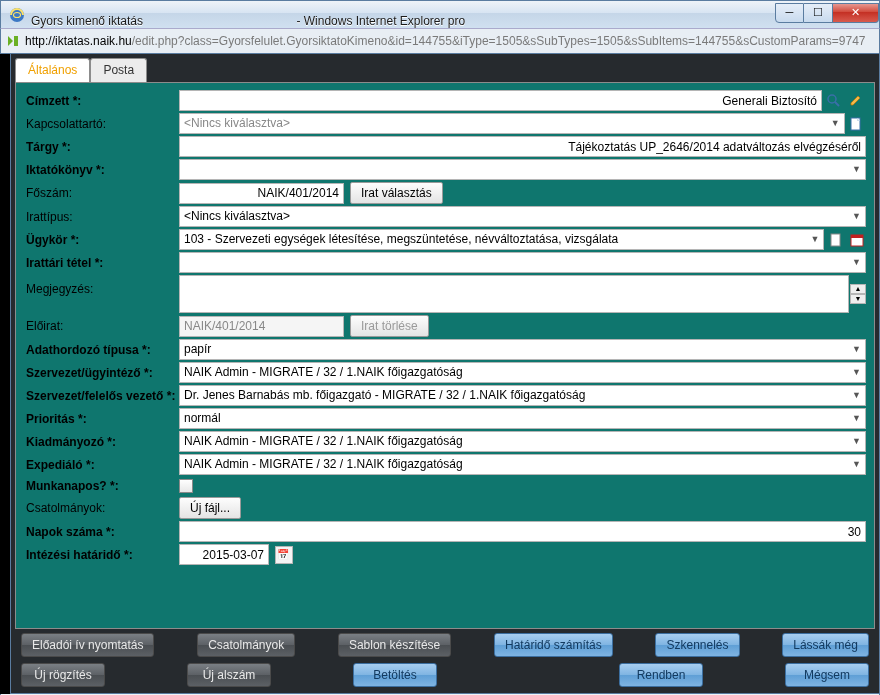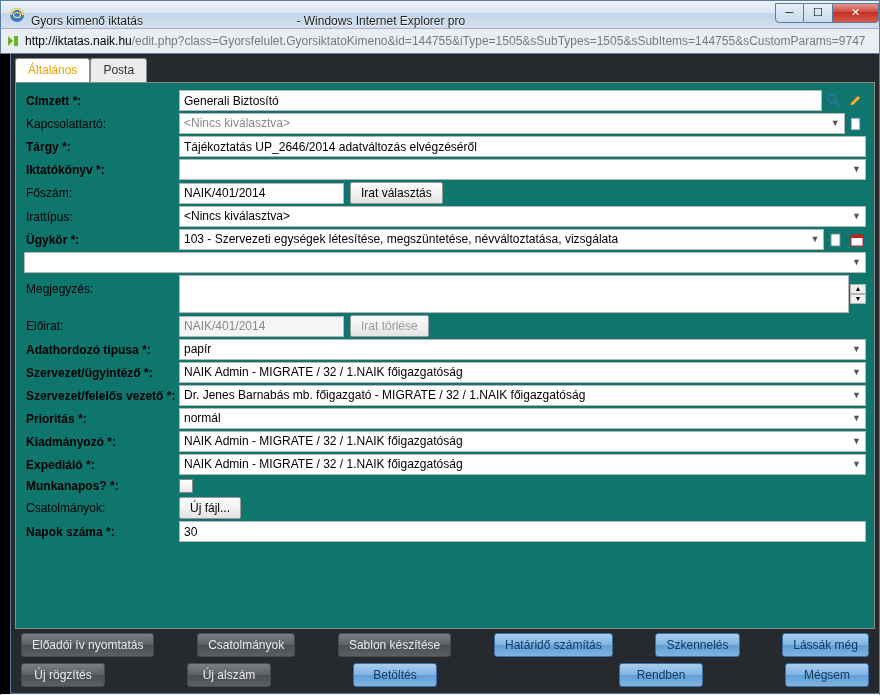--- a/index.html
+++ b/index.html
@@ -29,21 +29,21 @@
   .form-row { display:flex; align-items:center; }
   .form-row .lbl { width:155px; padding:3px 2px; color:#000; }
   .form-row .lbl.bold { font-weight:bold; }
   .form-row .ctrl { flex:1; display:flex; align-items:center; gap:2px; padding:1px 0; }
   
   .txt,.sel,.placeholder-box,.txt-disabled,.txtarea {
     border:1px solid #b5b5b5; background:#fff; font:12px Tahoma,Arial,sans-serif; padding:2px 4px; height:21px; line-height:15px;
   }
   .placeholder-box { color:#888; display:flex; align-items:center; justify-content:space-between; width:100%; }
   .dd-arrow { font-size:9px; color:#555; }
-  .txt { width:100%; }
+  .txt { width:100%;text-align:right; }
   .txt-disabled { background:#f5f5f5; color:#888; display:inline-block; }
   .txtarea { height:38px; resize:none; width:100%; }
   .sel-wide { width:100%; }
   
   .iconbtn { width:20px; height:20px; display:flex; align-items:center; justify-content:center; cursor:pointer; }
   
   .btn { border:1px solid #9a9a9a; background:linear-gradient(to bottom,#fdfdfd,#e4e4e4); padding:3px 10px; border-radius:2px; font:12px Tahoma,Arial,sans-serif; cursor:pointer; }
   .btn.disabled { color:#9a9a9a; cursor:default; }
   
   .side-icons { display:flex; gap:2px; }
@@ -188,20 +188,21 @@
         <span class="iconbtn">
             <svg width="16" height="16">
               <rect x="2" y="3" width="12" height="11" fill="#fff" stroke="#c02020"></rect>
               <rect x="2" y="3" width="12" height="3" fill="#c02020"></rect>
             </svg>
           </span>
       </div>
     </div>
 
     <div class="form-row">
+      <div class="lbl bold">Irattári tétel *:</div>
       <div class="ctrl">
         <div class="placeholder-box sel-wide">
           <span></span>
             <span class="dd-arrow">▼</span>
         </div>
       </div>
     </div>
 
     <div class="form-row" style="align-items:flex-start">
       <div class="lbl" style="padding-top:8px">Megjegyzés:</div>
@@ -296,20 +297,27 @@
         </div>
     </div>
 
     <div class="form-row">
       <div class="lbl bold">Napok száma *:</div>
       <div class="ctrl">
           <input type="text" class="txt" value="30" style="">
         </div>
     </div>
 
+    <div class="form-row">
+      <div class="lbl bold">Intézési határidő *:</div>
+      <div class="ctrl" style="gap:6px">
+        <input type="text" class="txt" style="width: 90px;" value="2015-03-07">
+        <span class="date-picker-icon">📅</span>
+      </div>
+    </div>
 
   </div>
 
   <div class="bottom-bars">
     <div class="btnrow">
       <button class="softbtn">Előadói ív nyomtatás</button>
       <button class="softbtn">Csatolmányok</button>
       <button class="softbtn">Sablon készítése</button>
       <button class="softbtn blue">Határidő számítás</button>
       <button class="softbtn blue">Szkennelés</button>

